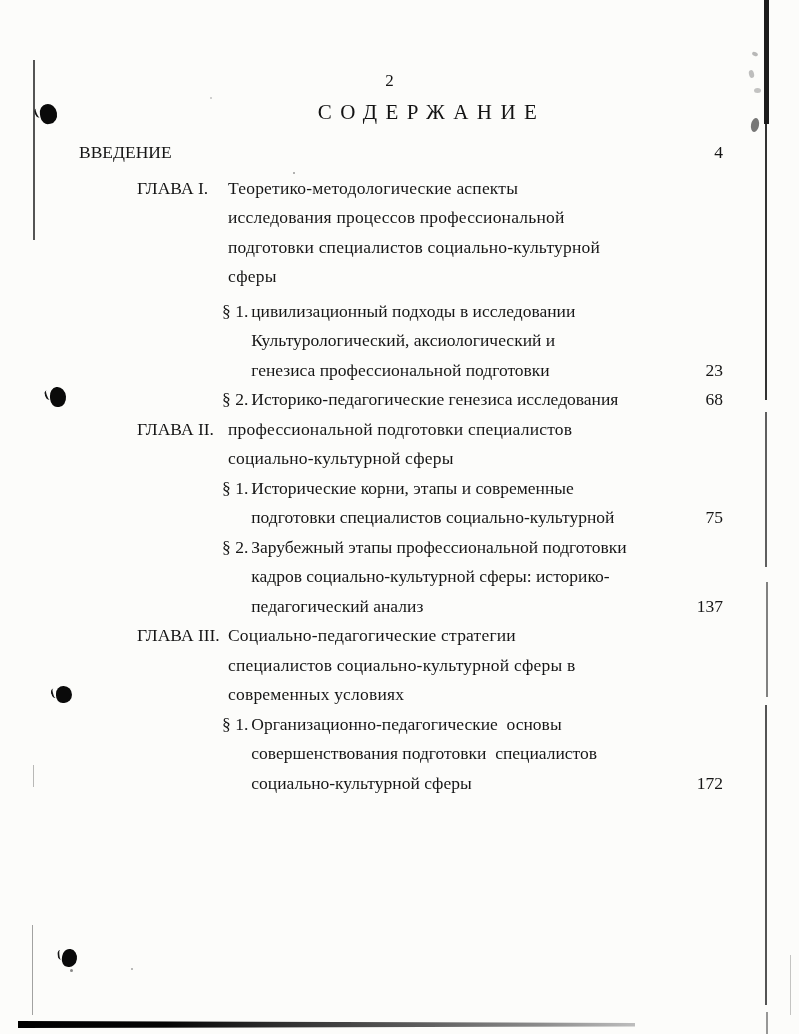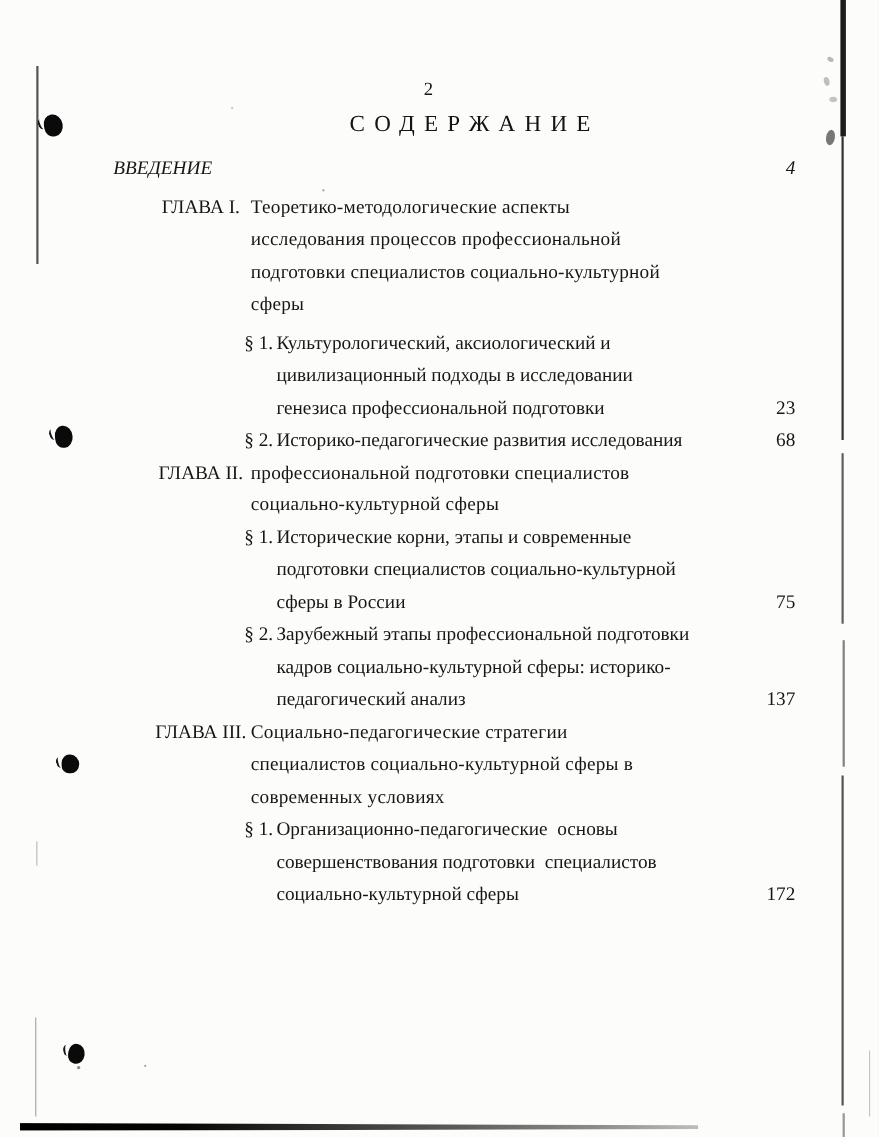--- a/index.html
+++ b/index.html
@@ -39,26 +39,26 @@
   .toc {
     position: absolute;
     top: 138px; left: 0; right: 0;
     font-size: 17.5px;
     line-height: 29.5px;
   }
   .entry { position: relative; display: flex; align-items: flex-start; }
   .entry:nth-child(2) { margin-top: 6px; }
   .entry:nth-child(3) { margin-top: 5px; }
 
-  .entry.top     { padding-left: 103px; font-style: italic; }
+  .entry.top     { padding-left: 79px; }
   .entry.chapter { padding-left: 137px; }
   .entry.item    { padding-left: 222px; }
 
   .entry .label { flex: 0 0 auto; white-space: pre; }
-  .entry.chapter .label { width: 91px; text-align: center; }
+  .entry.chapter .label { width: 91px; }
   .entry.item .label { margin-right: 3px; }
 
   .lines { flex: 1 1 auto; }
   .line { white-space: pre-wrap; }
   .entry.chapter .lines { font-weight: normal; letter-spacing: 0.2px; }
 
   .page-ref {
     position: absolute;
     right: 76px; bottom: 0;
     line-height: 29.5px;
@@ -140,46 +140,45 @@
         <div class="lines">
           <div class="line">Теоретико-методологические аспекты</div>
           <div class="line">исследования процессов профессиональной</div>
           <div class="line">подготовки специалистов социально-культурной</div>
           <div class="line">сферы</div>
         </div>
       </div>
       <div class="entry item">
         <span class="label">§ 1.</span>
         <div class="lines">
+          <div class="line">цивилизационный подходы в исследовании</div>
           <div class="line">Культурологический, аксиологический и</div>
-          <div class="line">цивилизационный подходы в исследовании</div>
           <div class="line">генезиса профессиональной подготовки</div>
         </div>
         <span class="page-ref">23</span>
       </div>
       <div class="entry item">
         <span class="label">§ 2.</span>
         <div class="lines">
-          <div class="line">Историко-педагогические развития исследования</div>
+          <div class="line">Историко-педагогические генезиса исследования</div>
         </div>
         <span class="page-ref">68</span>
       </div>
       <div class="entry chapter">
         <span class="label">ГЛАВА II.</span>
         <div class="lines">
           <div class="line">профессиональной подготовки специалистов</div>
           <div class="line">социально-культурной сферы</div>
         </div>
       </div>
       <div class="entry item">
         <span class="label">§ 1.</span>
         <div class="lines">
           <div class="line">Исторические корни, этапы и современные</div>
           <div class="line">подготовки специалистов социально-культурной</div>
-          <div class="line">сферы в России</div>
         </div>
         <span class="page-ref">75</span>
       </div>
       <div class="entry item">
         <span class="label">§ 2.</span>
         <div class="lines">
           <div class="line">Зарубежный этапы профессиональной подготовки</div>
           <div class="line">кадров социально-культурной сферы: историко-</div>
           <div class="line">педагогический анализ</div>
         </div>

